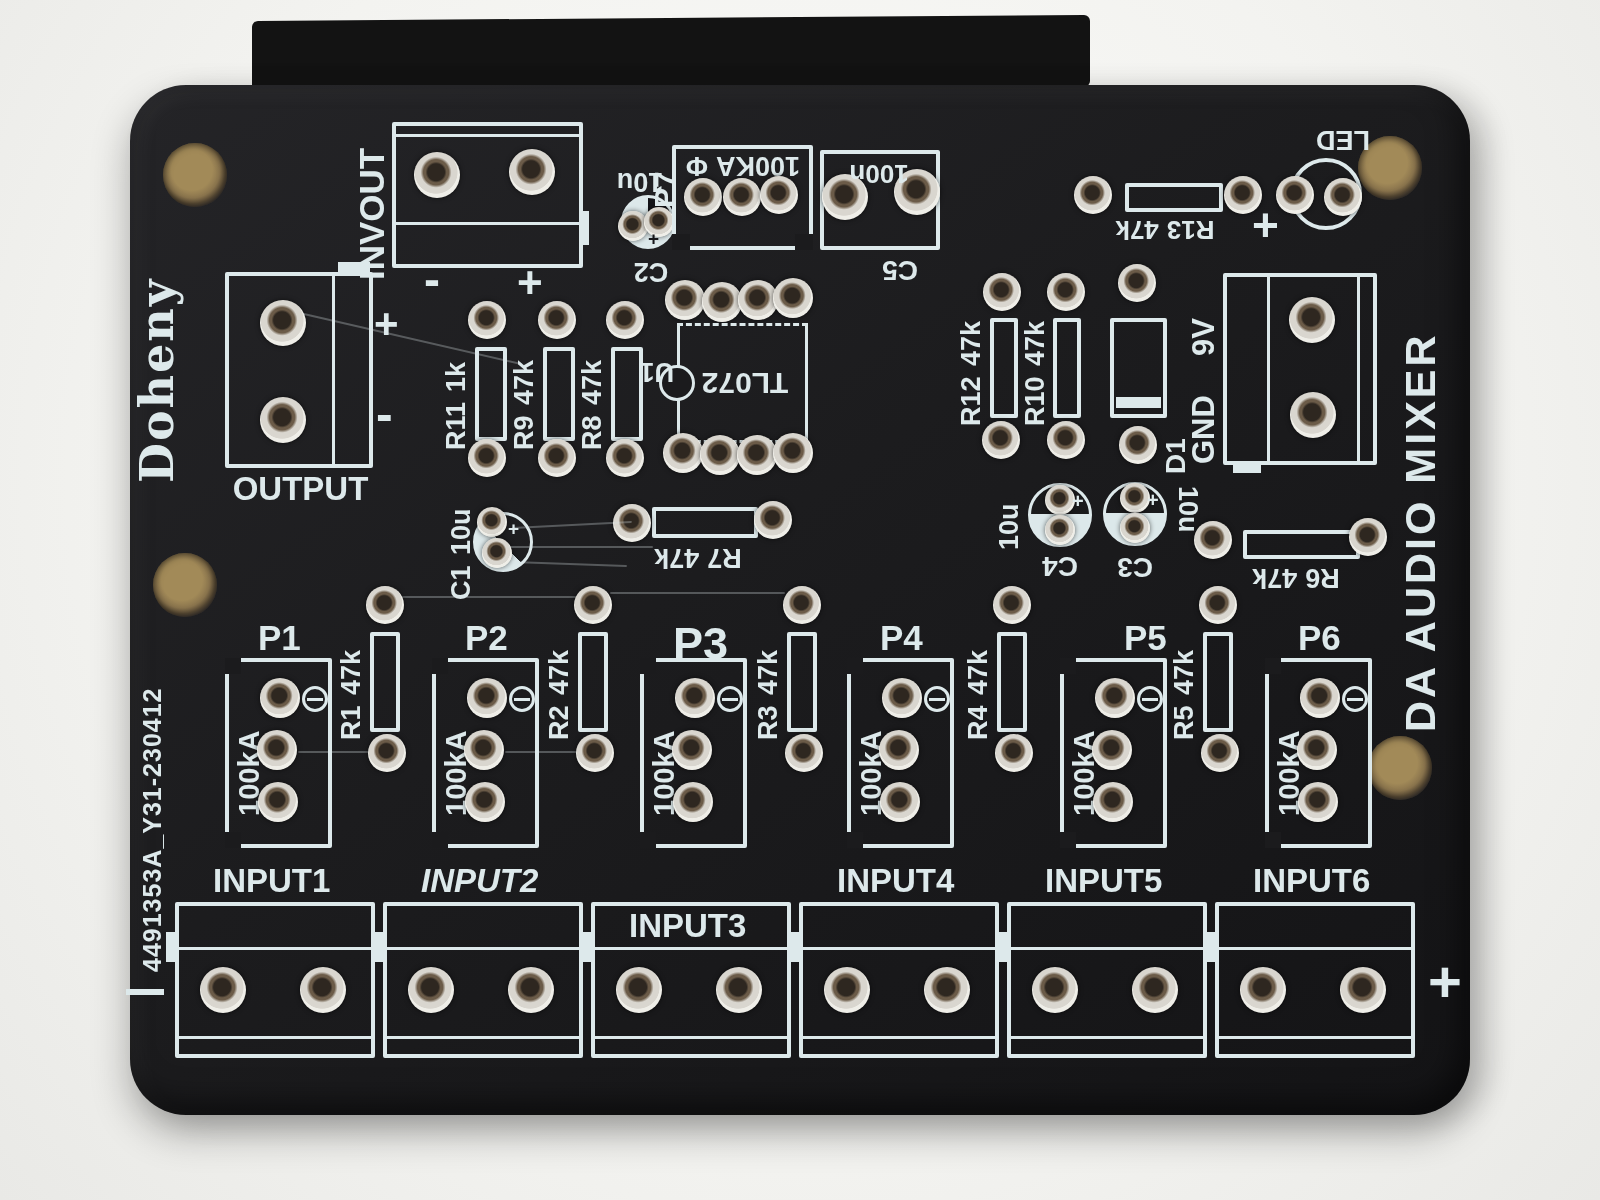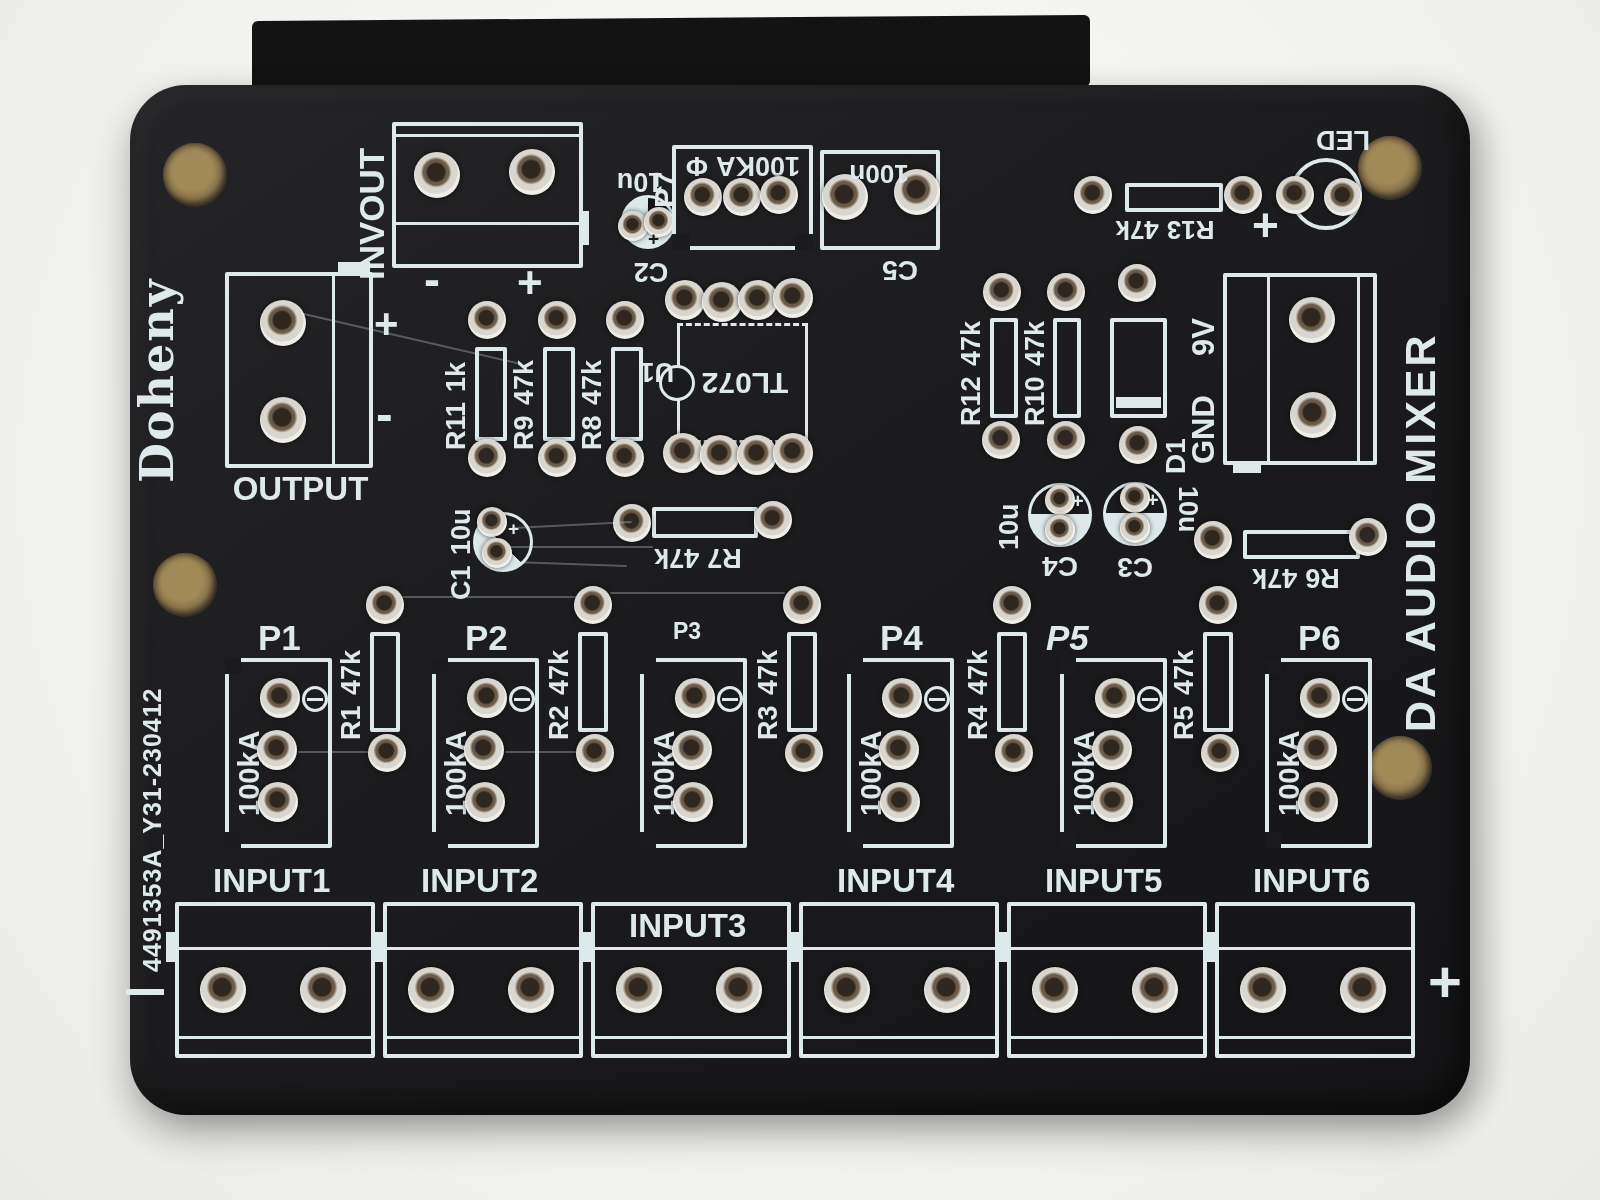--- a/index.html
+++ b/index.html
@@ -258,21 +258,21 @@
     <div class="notch" style="left:-4px;bottom:-4px;width:16px;height:16px;"></div>
     <div class="vtext" style="left:4px;top:42px;height:112px;font-size:29px;">100kA</div>
     <div class="pad pad40" style="left:31px;top:16px;"></div>
     <div class="pad pad40" style="left:28px;top:68px;"></div>
     <div class="pad pad40" style="left:29px;top:120px;"></div>
     <div class="screw" style="left:73px;top:24px;">
         <div class="screwline"></div>
       </div>
   </div>
 
-  <div class="lbl" style="left:673px;top:618px;font-size:23px;">P3</div>
+  <div class="lbl" style="left:673px;top:618px;font-size:45px;">P3</div>
   <div class="pot" style="left:640px;top:658px;">
     <div class="notch" style="left:-4px;top:-4px;width:16px;height:16px;"></div>
     <div class="notch" style="left:-4px;bottom:-4px;width:16px;height:16px;"></div>
     <div class="vtext" style="left:4px;top:42px;height:112px;font-size:29px;">100kA</div>
     <div class="pad pad40" style="left:31px;top:16px;"></div>
     <div class="pad pad40" style="left:28px;top:68px;"></div>
     <div class="pad pad40" style="left:29px;top:120px;"></div>
     <div class="screw" style="left:73px;top:24px;">
         <div class="screwline"></div>
       </div>
@@ -284,21 +284,21 @@
     <div class="notch" style="left:-4px;bottom:-4px;width:16px;height:16px;"></div>
     <div class="vtext" style="left:4px;top:42px;height:112px;font-size:29px;">100kA</div>
     <div class="pad pad40" style="left:31px;top:16px;"></div>
     <div class="pad pad40" style="left:28px;top:68px;"></div>
     <div class="pad pad40" style="left:29px;top:120px;"></div>
     <div class="screw" style="left:73px;top:24px;">
         <div class="screwline"></div>
       </div>
   </div>
 
-  <div class="lbl" style="left:1046px;top:618px;font-size:35px;font-style:italic;">P5</div>
+  <div class="lbl" style="left:1124px;top:618px;font-size:35px;">P5</div>
   <div class="pot" style="left:1060px;top:658px;">
     <div class="notch" style="left:-4px;top:-4px;width:16px;height:16px;"></div>
     <div class="notch" style="left:-4px;bottom:-4px;width:16px;height:16px;"></div>
     <div class="vtext" style="left:4px;top:42px;height:112px;font-size:29px;">100kA</div>
     <div class="pad pad40" style="left:31px;top:16px;"></div>
     <div class="pad pad40" style="left:28px;top:68px;"></div>
     <div class="pad pad40" style="left:29px;top:120px;"></div>
     <div class="screw" style="left:73px;top:24px;">
         <div class="screwline"></div>
       </div>
@@ -311,21 +311,21 @@
     <div class="vtext" style="left:4px;top:42px;height:112px;font-size:29px;">100kA</div>
     <div class="pad pad40" style="left:31px;top:16px;"></div>
     <div class="pad pad40" style="left:28px;top:68px;"></div>
     <div class="pad pad40" style="left:29px;top:120px;"></div>
     <div class="screw" style="left:73px;top:24px;">
         <div class="screwline"></div>
       </div>
   </div>
 
   <div class="lbl" style="left:213px;top:862px;font-size:33px;">INPUT1</div>
-  <div class="lbl" style="left:421px;top:862px;font-size:33px;">INPUT2</div>
+  <div class="lbl" style="left:421px;top:862px;font-size:33px;font-style:italic;">INPUT2</div>
   <div class="lbl" style="left:629px;top:907px;font-size:33px;">INPUT3</div>
   <div class="lbl" style="left:837px;top:862px;font-size:33px;">INPUT4</div>
   <div class="lbl" style="left:1045px;top:862px;font-size:33px;">INPUT5</div>
   <div class="lbl" style="left:1253px;top:862px;font-size:33px;">INPUT6</div>
 
   <div class="inblock" style="left:175px;top:902px;">
     <div class="line" style="left:0;top:41px;width:100%;height:3px;"></div>
     <div class="line" style="left:0;top:130px;width:100%;height:3px;"></div>
     <div class="pad padlg" style="left:21px;top:61px;"></div>
     <div class="pad padlg" style="left:121px;top:61px;"></div>

